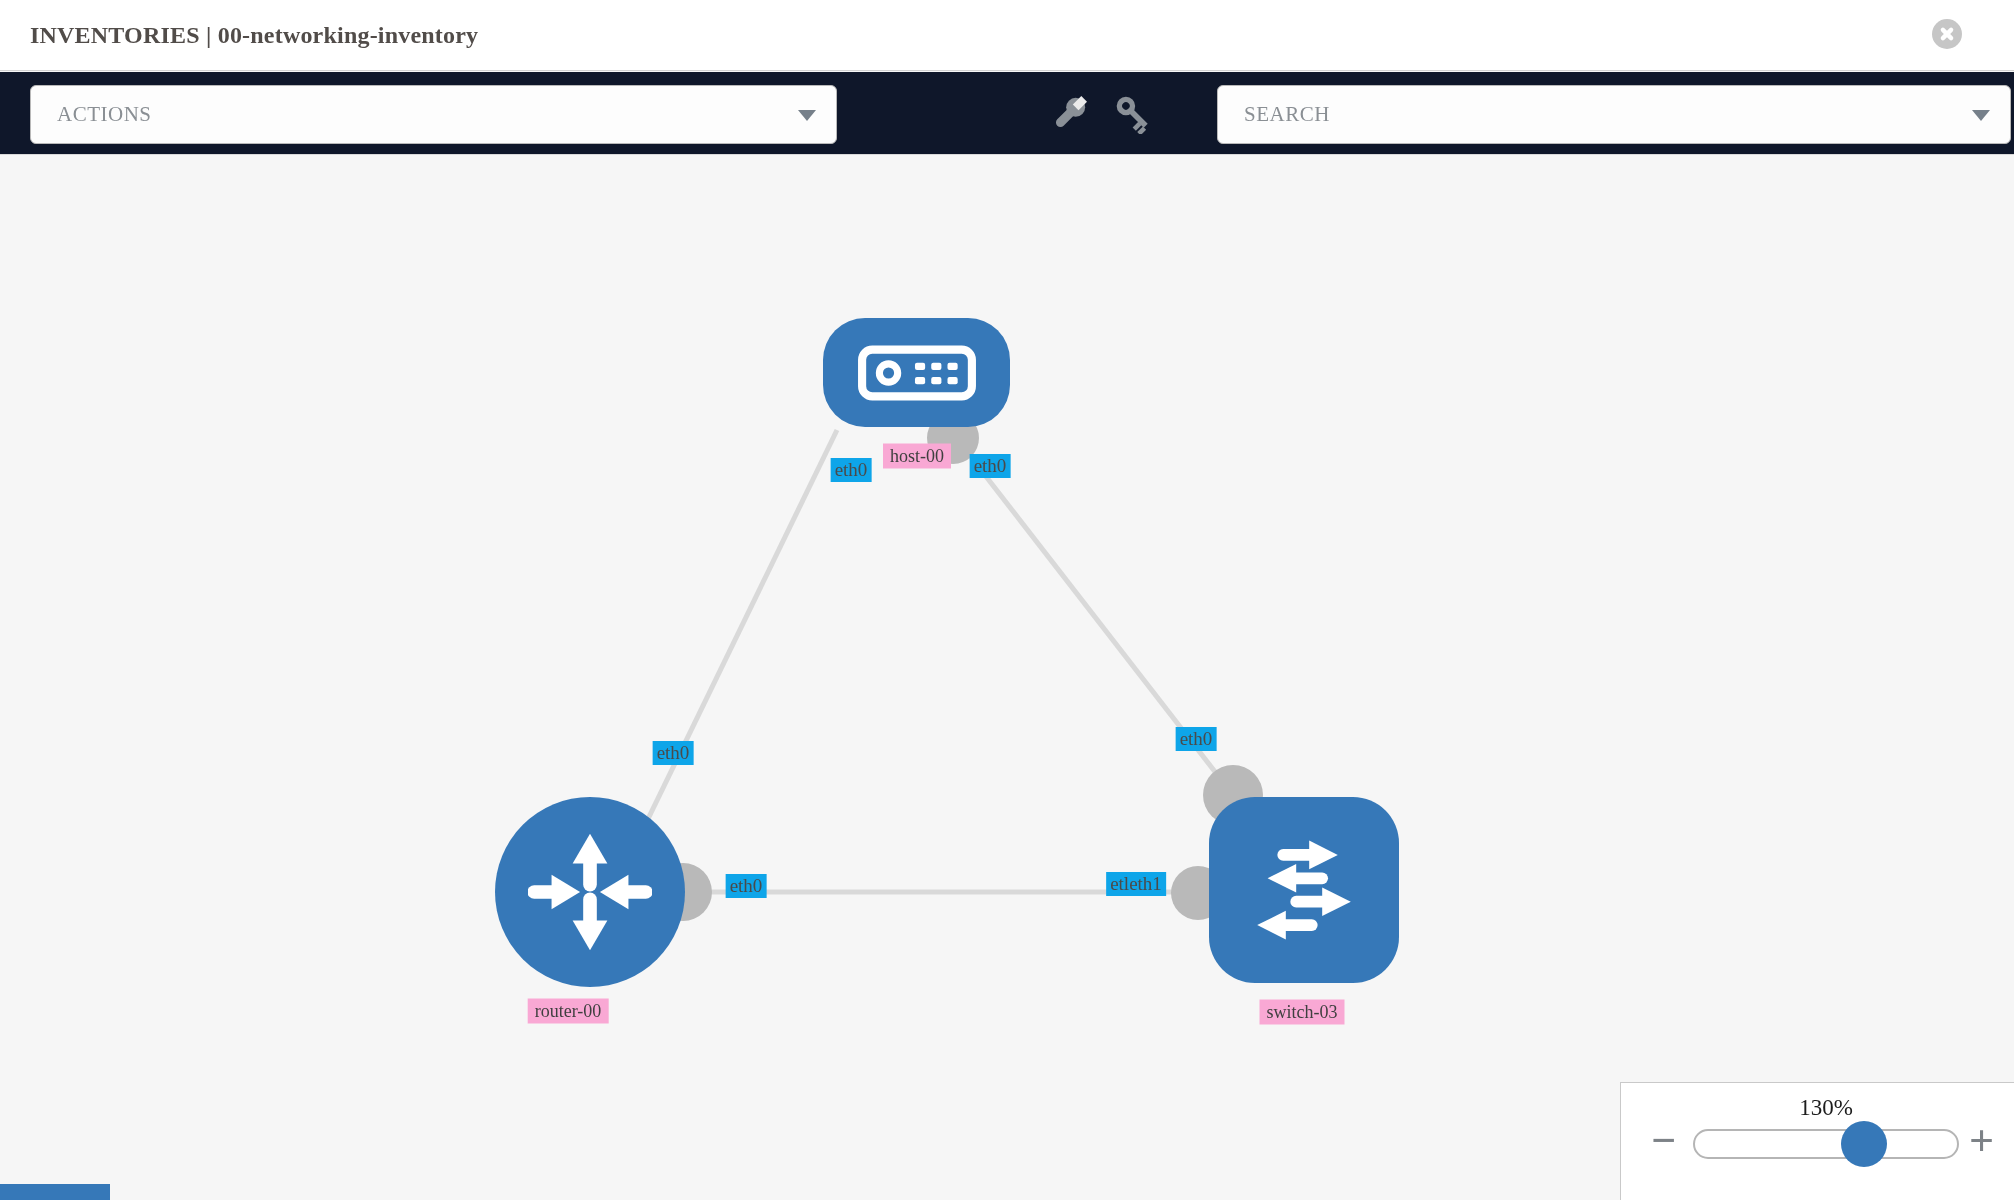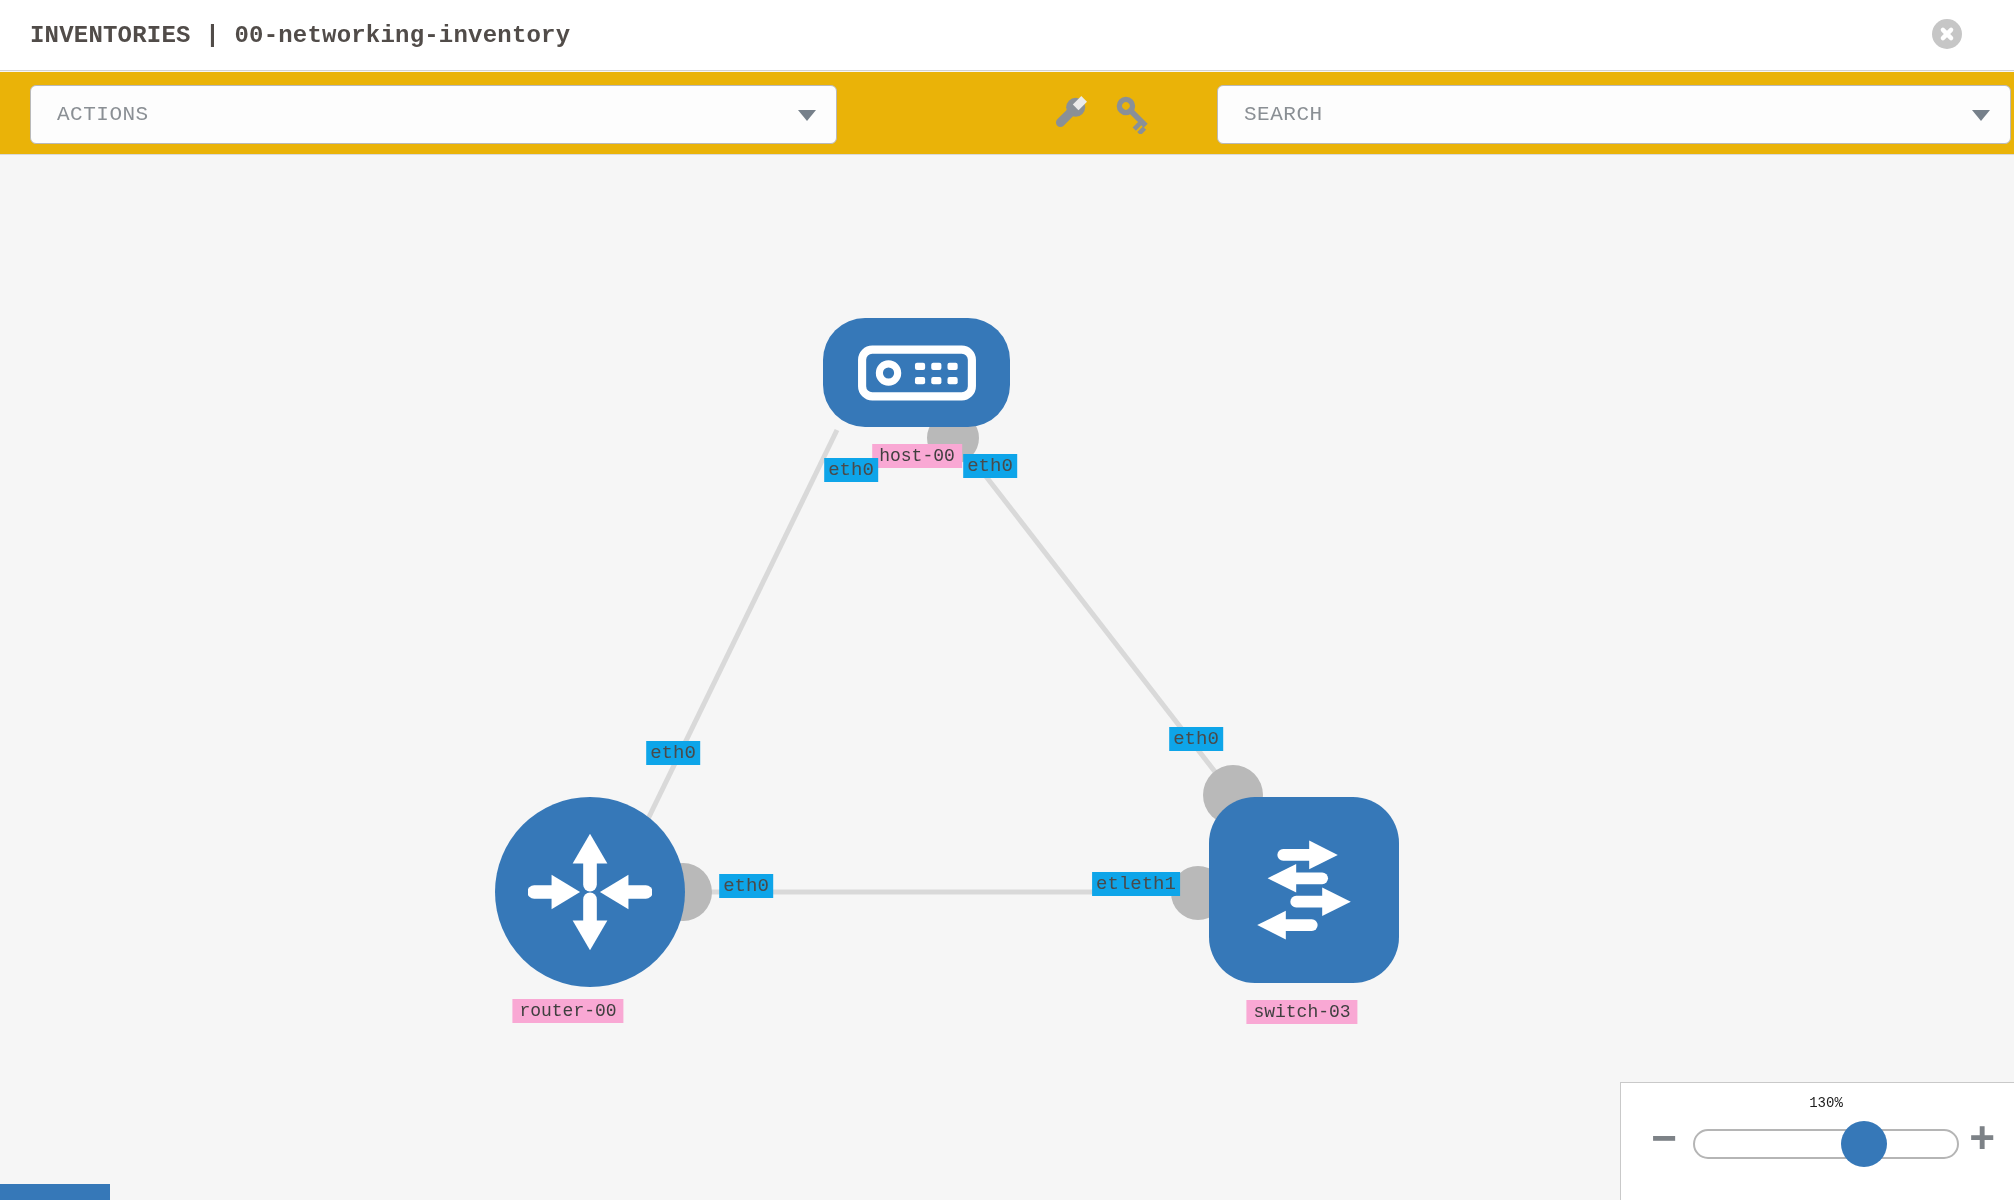--- a/index.html
+++ b/index.html
@@ -1,32 +1,32 @@
 <!DOCTYPE html>
 <html><head>
 <meta charset="utf-8">
 <style>
   html,body{margin:0;padding:0;background:#ffffff;}
   .app{
     position:relative;width:2014px;height:1200px;overflow:hidden;
-    font-family:Liberation Mono, monospace;background:#f6f6f6;
+    font-family:Liberation Serif, serif;background:#f6f6f6;
   }
   
   .header{
     position:absolute;top:0;left:0;width:100%;height:71px;background:#ffffff;
     border-bottom:1px solid #d2d2d2;box-sizing:border-box;
   }
   .page-title{
     position:absolute;left:30px;top:0;line-height:71px;
     font-size:24px;font-weight:bold;color:#514c49;letter-spacing:.2px;
   }
   .close-btn{position:absolute;left:1931px;top:18px;width:32px;height:32px;cursor:pointer;}
   
   .toolbar{
-    position:absolute;top:72px;left:0;width:100%;height:83px;background:#eab308;
+    position:absolute;top:72px;left:0;width:100%;height:83px;background:#0f172a;
     border-bottom:1px solid #d9d9d9;box-sizing:border-box;
   }
   .dropdown{
     position:absolute;top:13px;height:59px;background:#fdfdfd;
     border:1px solid #b9b9b9;border-radius:6px;box-sizing:border-box;
     display:flex;align-items:center;cursor:pointer;
   }
   .dropdown .dd-label{
     margin-left:26px;font-size:21px;color:#8a8f94;letter-spacing:.5px;
   }
@@ -64,21 +64,21 @@
   .if-switch-up{left:1196px;top:583px;}
   .if-router-east{left:746px;top:730px;}
   .if-switch-west{left:1136px;top:728px;}
   
   .zoom-panel{
     position:absolute;left:1620px;top:926px;width:398px;height:130px;
     background:#ffffff;border:1px solid #c9c9c9;box-sizing:border-box;
   }
   .zoom-level{
     position:absolute;left:72px;top:12px;width:266px;text-align:center;
-    font-size:14px;color:#1d1d1d;
+    font-size:23px;color:#1d1d1d;
   }
   .zoom-minus,.zoom-plus{
     position:absolute;top:28px;font-size:44px;font-weight:bold;color:#7d8287;
     cursor:pointer;line-height:60px;
   }
   .zoom-minus{left:30px;}
   .zoom-plus{left:348px;}
   .zoom-track{
     position:absolute;left:72px;top:46px;width:266px;height:30px;background:#ffffff;
     border:2px solid #b5b5b5;border-radius:17px;box-sizing:border-box;cursor:pointer;

